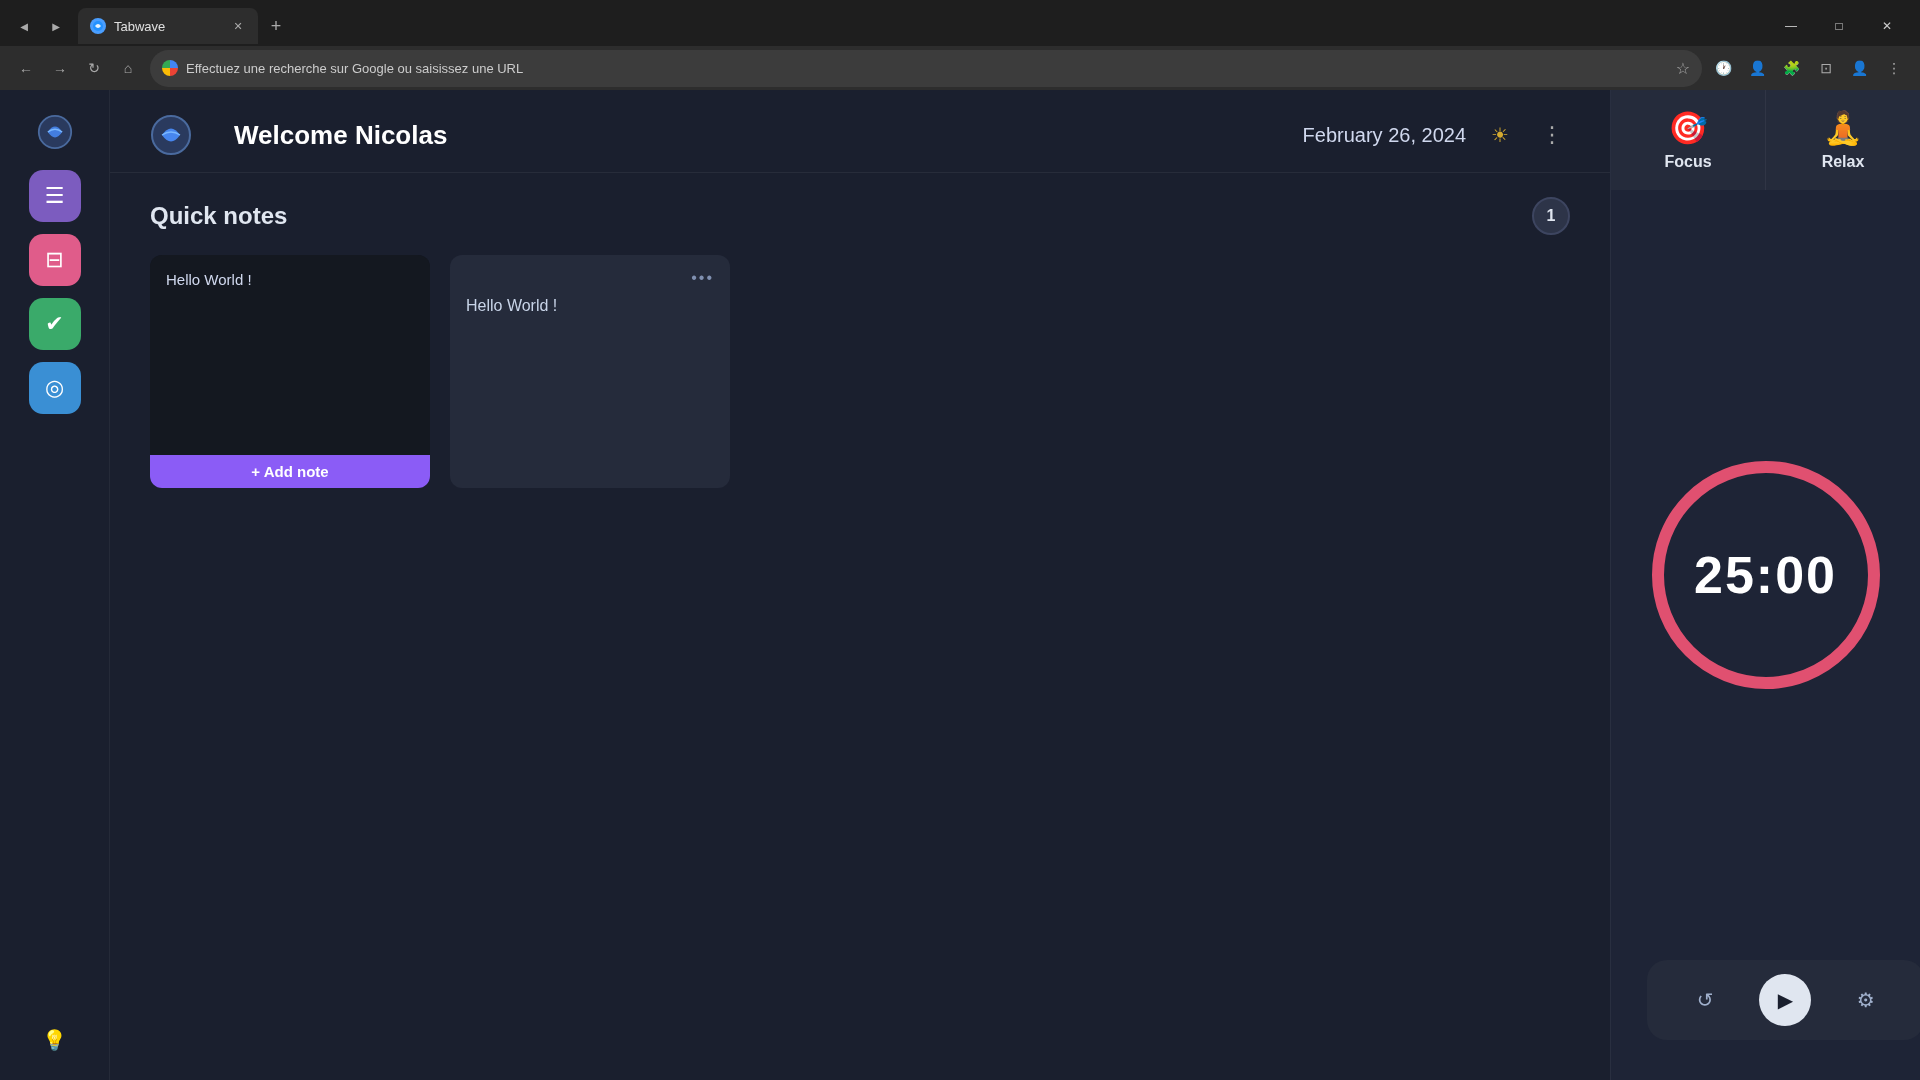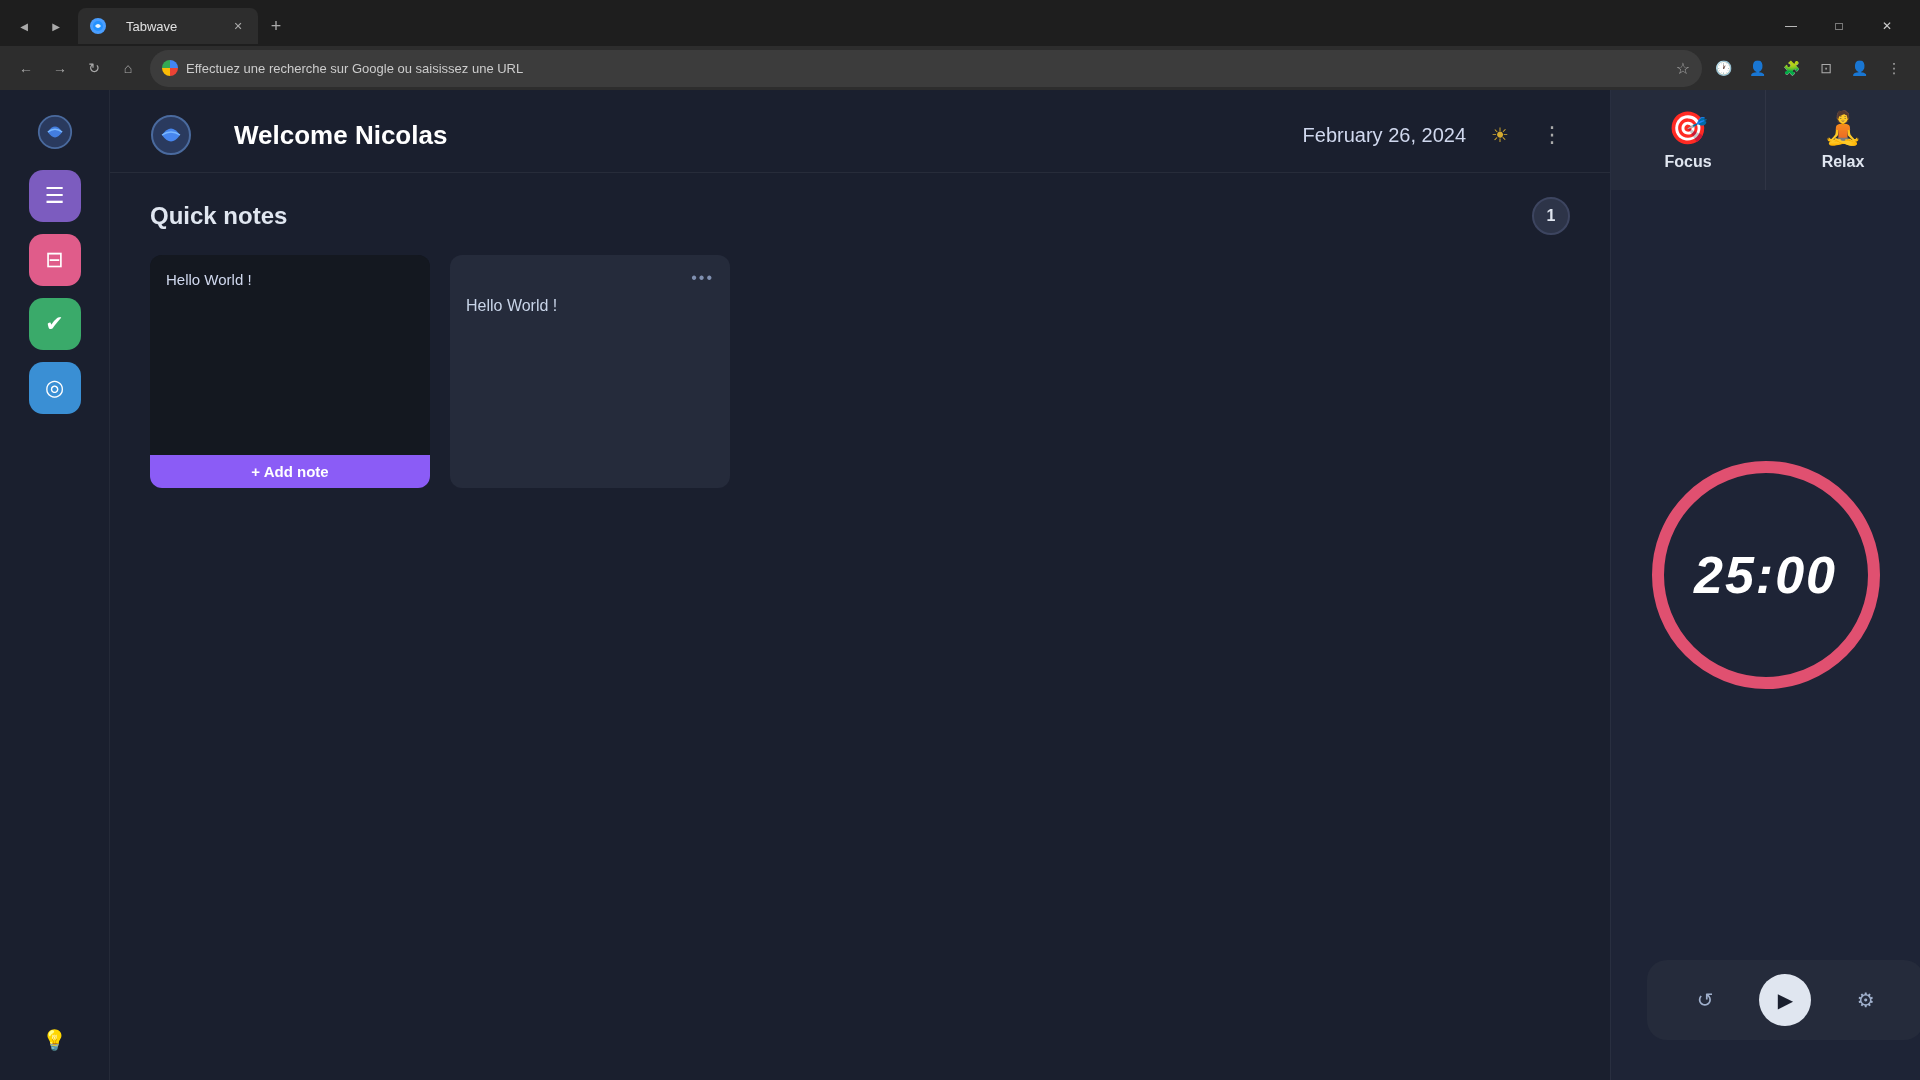--- a/index.html
+++ b/index.html
@@ -45,21 +45,21 @@
     }
     .tab-item {
       display: flex;
       align-items: center;
       background: #2d2d2d;
       border-radius: 8px 8px 0 0;
       padding: 0 12px;
       height: 36px;
       min-width: 180px;
       max-width: 240px;
-      gap: 20px;
+      gap: 8px;
       position: relative;
     }
     .tab-favicon {
       width: 16px;
       height: 16px;
       background: #4a9eff;
       border-radius: 50%;
       display: flex;
       align-items: center;
       justify-content: center;
@@ -432,21 +432,20 @@
     }
 
     
     .timer-container {
       display: flex;
       flex-direction: column;
       align-items: flex-end;
       justify-content: center;
       flex: 1;
       padding: 20px;
-      font-style: italic;
     }
     .timer-ring-wrapper {
       position: relative;
       width: 240px;
       height: 240px;
       display: flex;
       align-items: center;
       justify-content: center;
     }
     .timer-ring {

